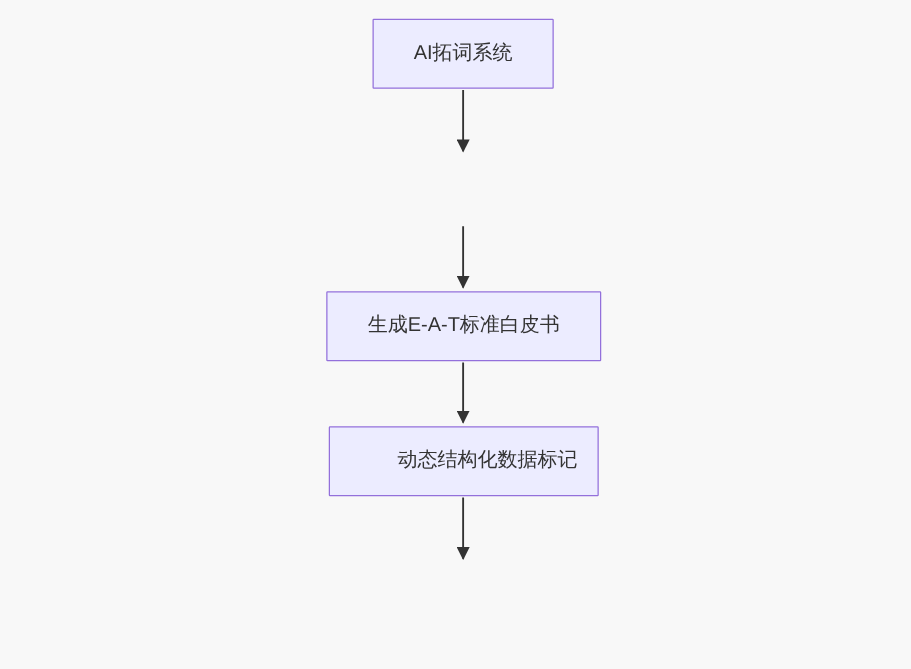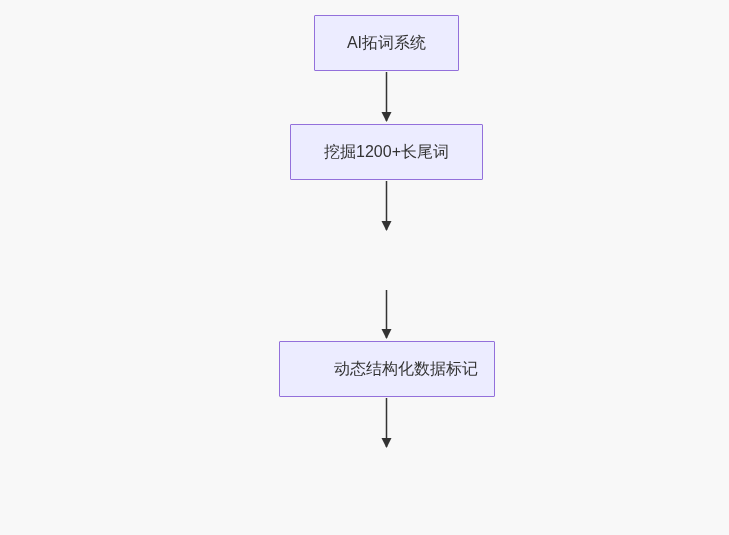--- a/index.html
+++ b/index.html
@@ -9,21 +9,21 @@
   body {
     width: 729px;
     height: 535px;
     background: #F8F8F8;
     font-family: "Liberation Sans", sans-serif;
     position: relative;
     overflow: hidden;
   }
   .diagram {
     position: absolute;
-    left: 16px;
+    left: 0;
     top: 0;
     width: 627px;
     height: 535px;
   }
   .edges {
     position: absolute;
     left: 0;
     top: 0;
     pointer-events: none;
   }
@@ -62,23 +62,23 @@
     <line x1="370.5" y1="72" x2="370.5" y2="121" stroke="#333333" stroke-width="1.5" marker-end="url(#arrowhead)"></line>
     <line x1="370.5" y1="181" x2="370.5" y2="230" stroke="#333333" stroke-width="1.5" marker-end="url(#arrowhead)"></line>
     <line x1="370.5" y1="290" x2="370.5" y2="338" stroke="#333333" stroke-width="1.5" marker-end="url(#arrowhead)"></line>
     <line x1="370.5" y1="398" x2="370.5" y2="447" stroke="#333333" stroke-width="1.5" marker-end="url(#arrowhead)"></line>
   </svg>
 
   <div class="flow-node node-1">
     <span>AI拓词系统</span>
   </div>
 
-  <div class="flow-node node-2">
-    <span>挖掘1200+长尾词</span>
+
+  <div class="flow-node node-3">
+    <span>生成E-A-T标准白皮书</span>
   </div>
-
 
   <div class="flow-node node-4">
     <span>动态结构化数据标记</span>
   </div>
 
 
 </div>
 
 </body></html>

